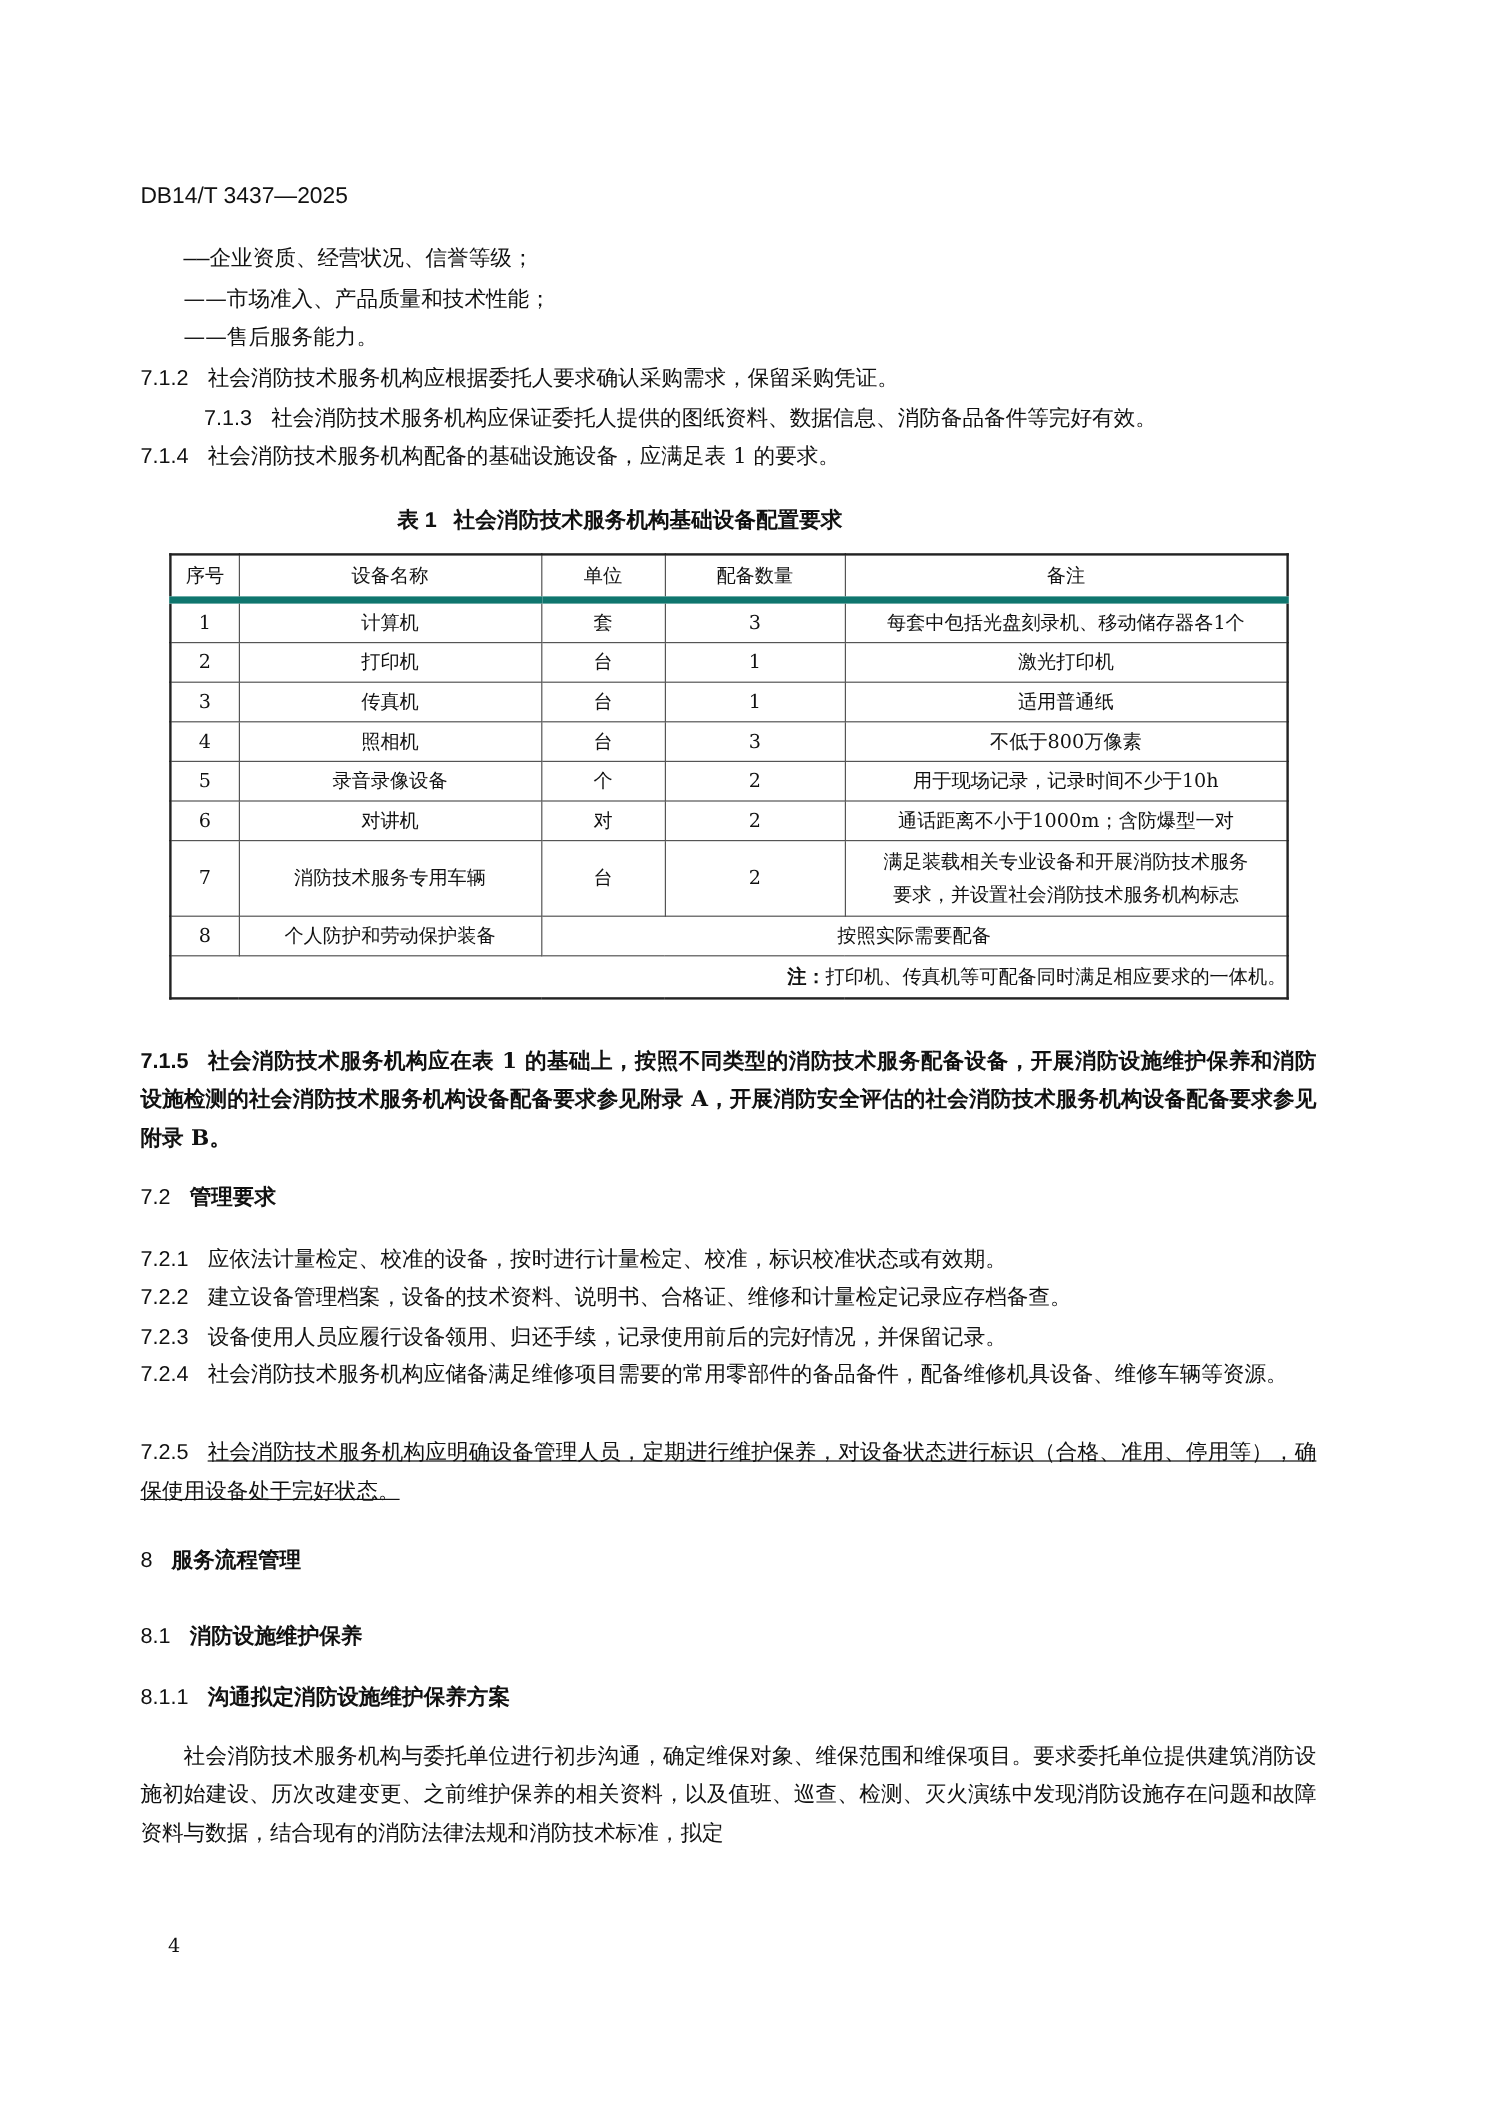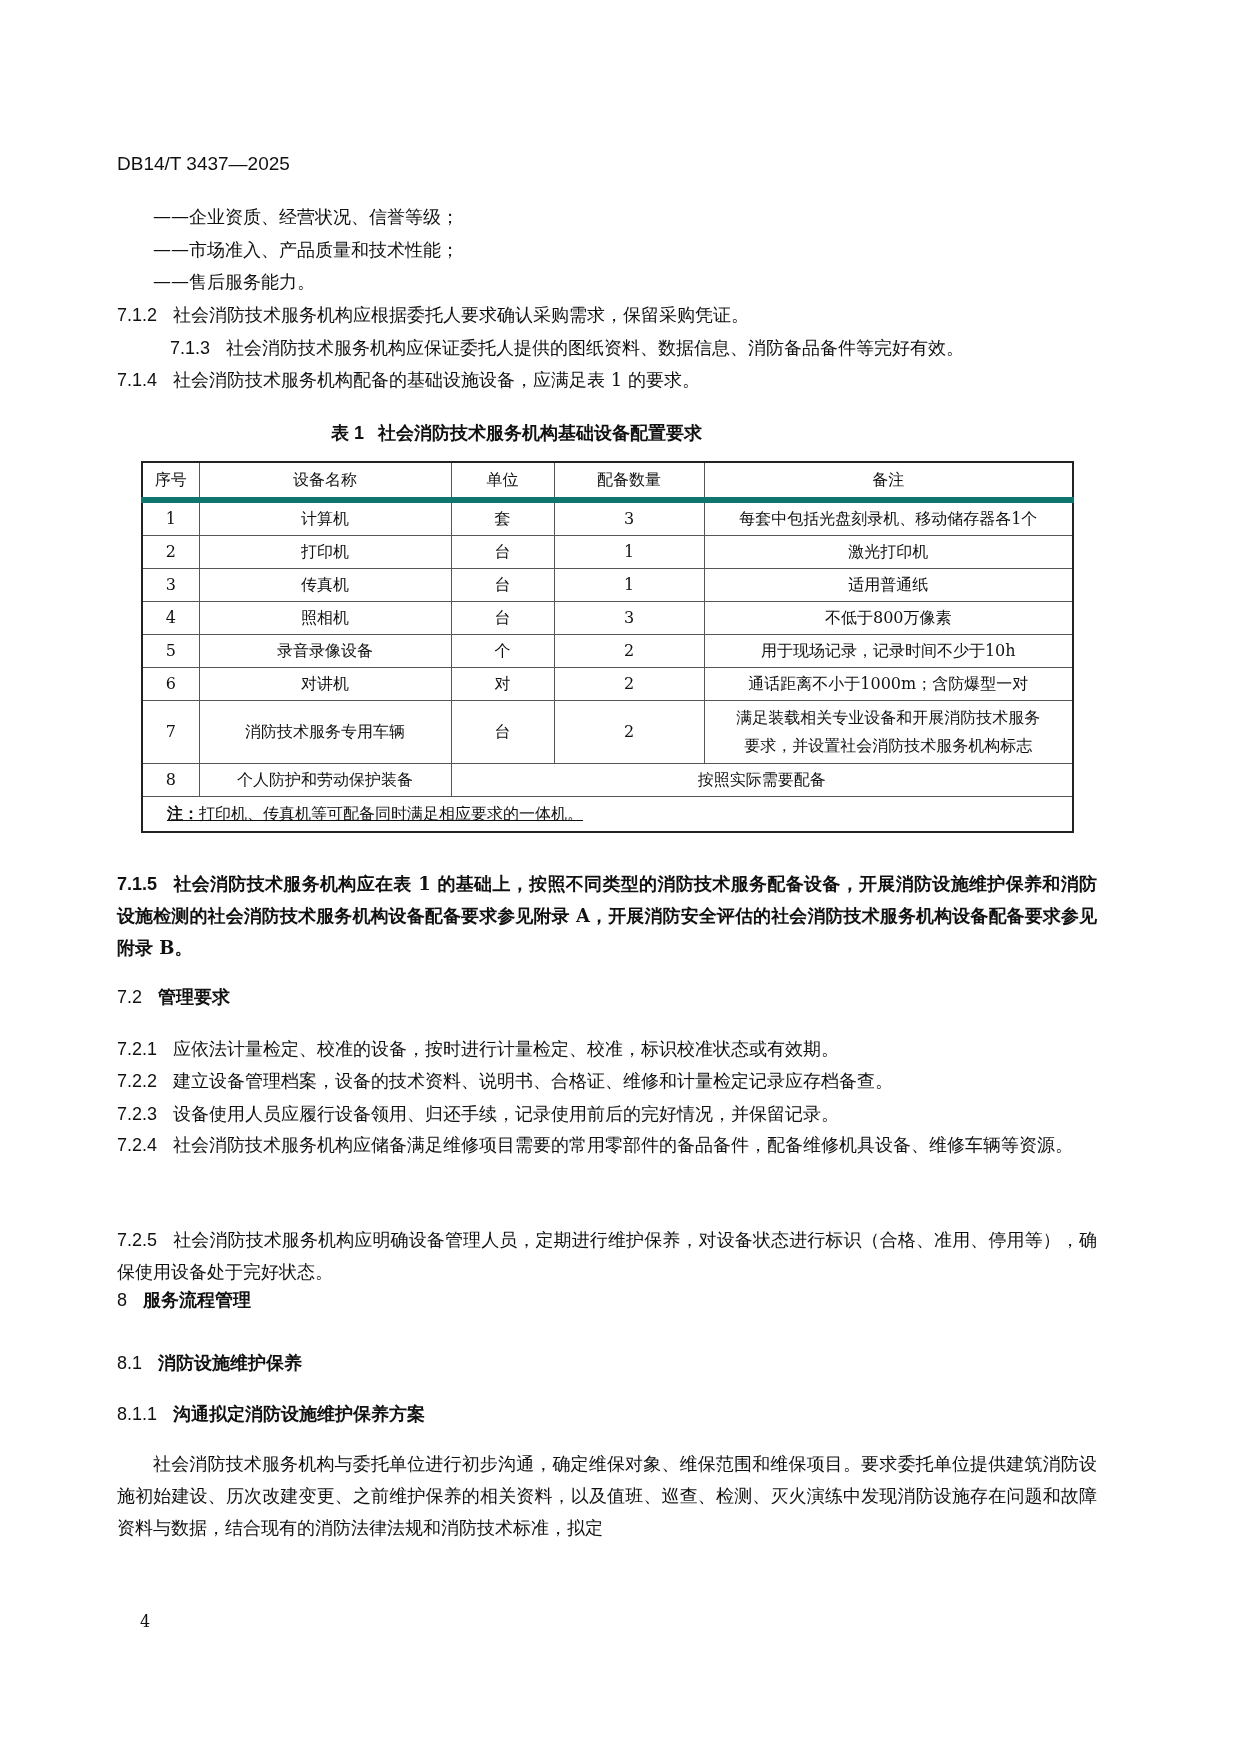--- a/index.html
+++ b/index.html
@@ -23,31 +23,31 @@
       position: absolute; left: 141px; top: 461px; width: 931px;
       border-collapse: collapse; border: 2px solid #222222;
       font-size: 16px; table-layout: fixed;
     }
     table.equip td {
       border: 1px solid #555555; text-align: center; vertical-align: middle;
       padding: 0; height: 32px; line-height: 20px;
     }
     table.equip tr.head td { height: 34px; border-bottom: 6px solid #0f766e; }
     table.equip tr.tall td { height: 62px; }
-    table.equip td.note-cell { text-align: left; padding-left: 24px; height: 34px; text-decoration: underline; }
+    table.equip td.note-cell { text-align: right; padding-left: 24px; height: 34px; }
     .note-label { font-weight: bold; }
     .para { position: absolute; left: 117px; width: 980px; font-size: 18px; line-height: 32px; text-align: justify; }
     .page-num { left: 140px; top: 1612px; font-size: 16px; }
   </style>
 </head>
 <body>
 
 <div class="abs sans doc-id">DB14/T 3437—2025</div>
 
-<div class="abs body-line dash-item" style="top:207px;">——企业资质、经营状况、信誉等级；</div>
+<div class="abs body-line dash-item" style="top:207px;font-family:Liberation Mono, monospace;">——企业资质、经营状况、信誉等级；</div>
 <div class="abs body-line dash-item" style="top:240px;">——市场准入、产品质量和技术性能；</div>
 <div class="abs body-line dash-item" style="top:272px;">——售后服务能力。</div>
 
 <div class="abs body-line" style="left:117px; top:305px;">
   <span class="clause-num">7.1.2</span><span>社会消防技术服务机构应根据委托人要求确认采购需求，保留采购凭证。</span>
 </div>
 <div class="abs body-line" style="left:133px; top:338px;margin-left:37px;">
   <span class="clause-num">7.1.3</span><span>社会消防技术服务机构应保证委托人提供的图纸资料、数据信息、消防备品备件等完好有效。</span>
 </div>
 <div class="abs body-line" style="left:117px; top:370px;">
@@ -152,21 +152,21 @@
 </div>
 <div class="abs body-line" style="left:117px; top:1071px;">
   <span class="clause-num">7.2.2</span><span>建立设备管理档案，设备的技术资料、说明书、合格证、维修和计量检定记录应存档备查。</span>
 </div>
 <div class="abs body-line" style="left:117px; top:1104px;">
   <span class="clause-num">7.2.3</span><span>设备使用人员应履行设备领用、归还手续，记录使用前后的完好情况，并保留记录。</span>
 </div>
 <div class="para" style="top:1129px;">
   <span class="clause-num">7.2.4</span><span>社会消防技术服务机构应储备满足维修项目需要的常用零部件的备品备件，配备维修机具设备、维修车辆等资源。</span>
 </div>
-<div class="para" style="top:1224px;">
+<div class="para" style="top:1194px;text-decoration:underline;">
   <span class="clause-num">7.2.5</span><span>社会消防技术服务机构应明确设备管理人员，定期进行维护保养，对设备状态进行标识（合格、准用、停用等），确保使用设备处于完好状态。</span>
 </div>
 
 <div class="abs heading" style="left:117px; top:1288px;">
   <span class="num">8</span><span>服务流程管理</span>
 </div>
 
 <div class="abs heading" style="left:117px; top:1351px;">
   <span class="num">8.1</span><span>消防设施维护保养</span>
 </div>

